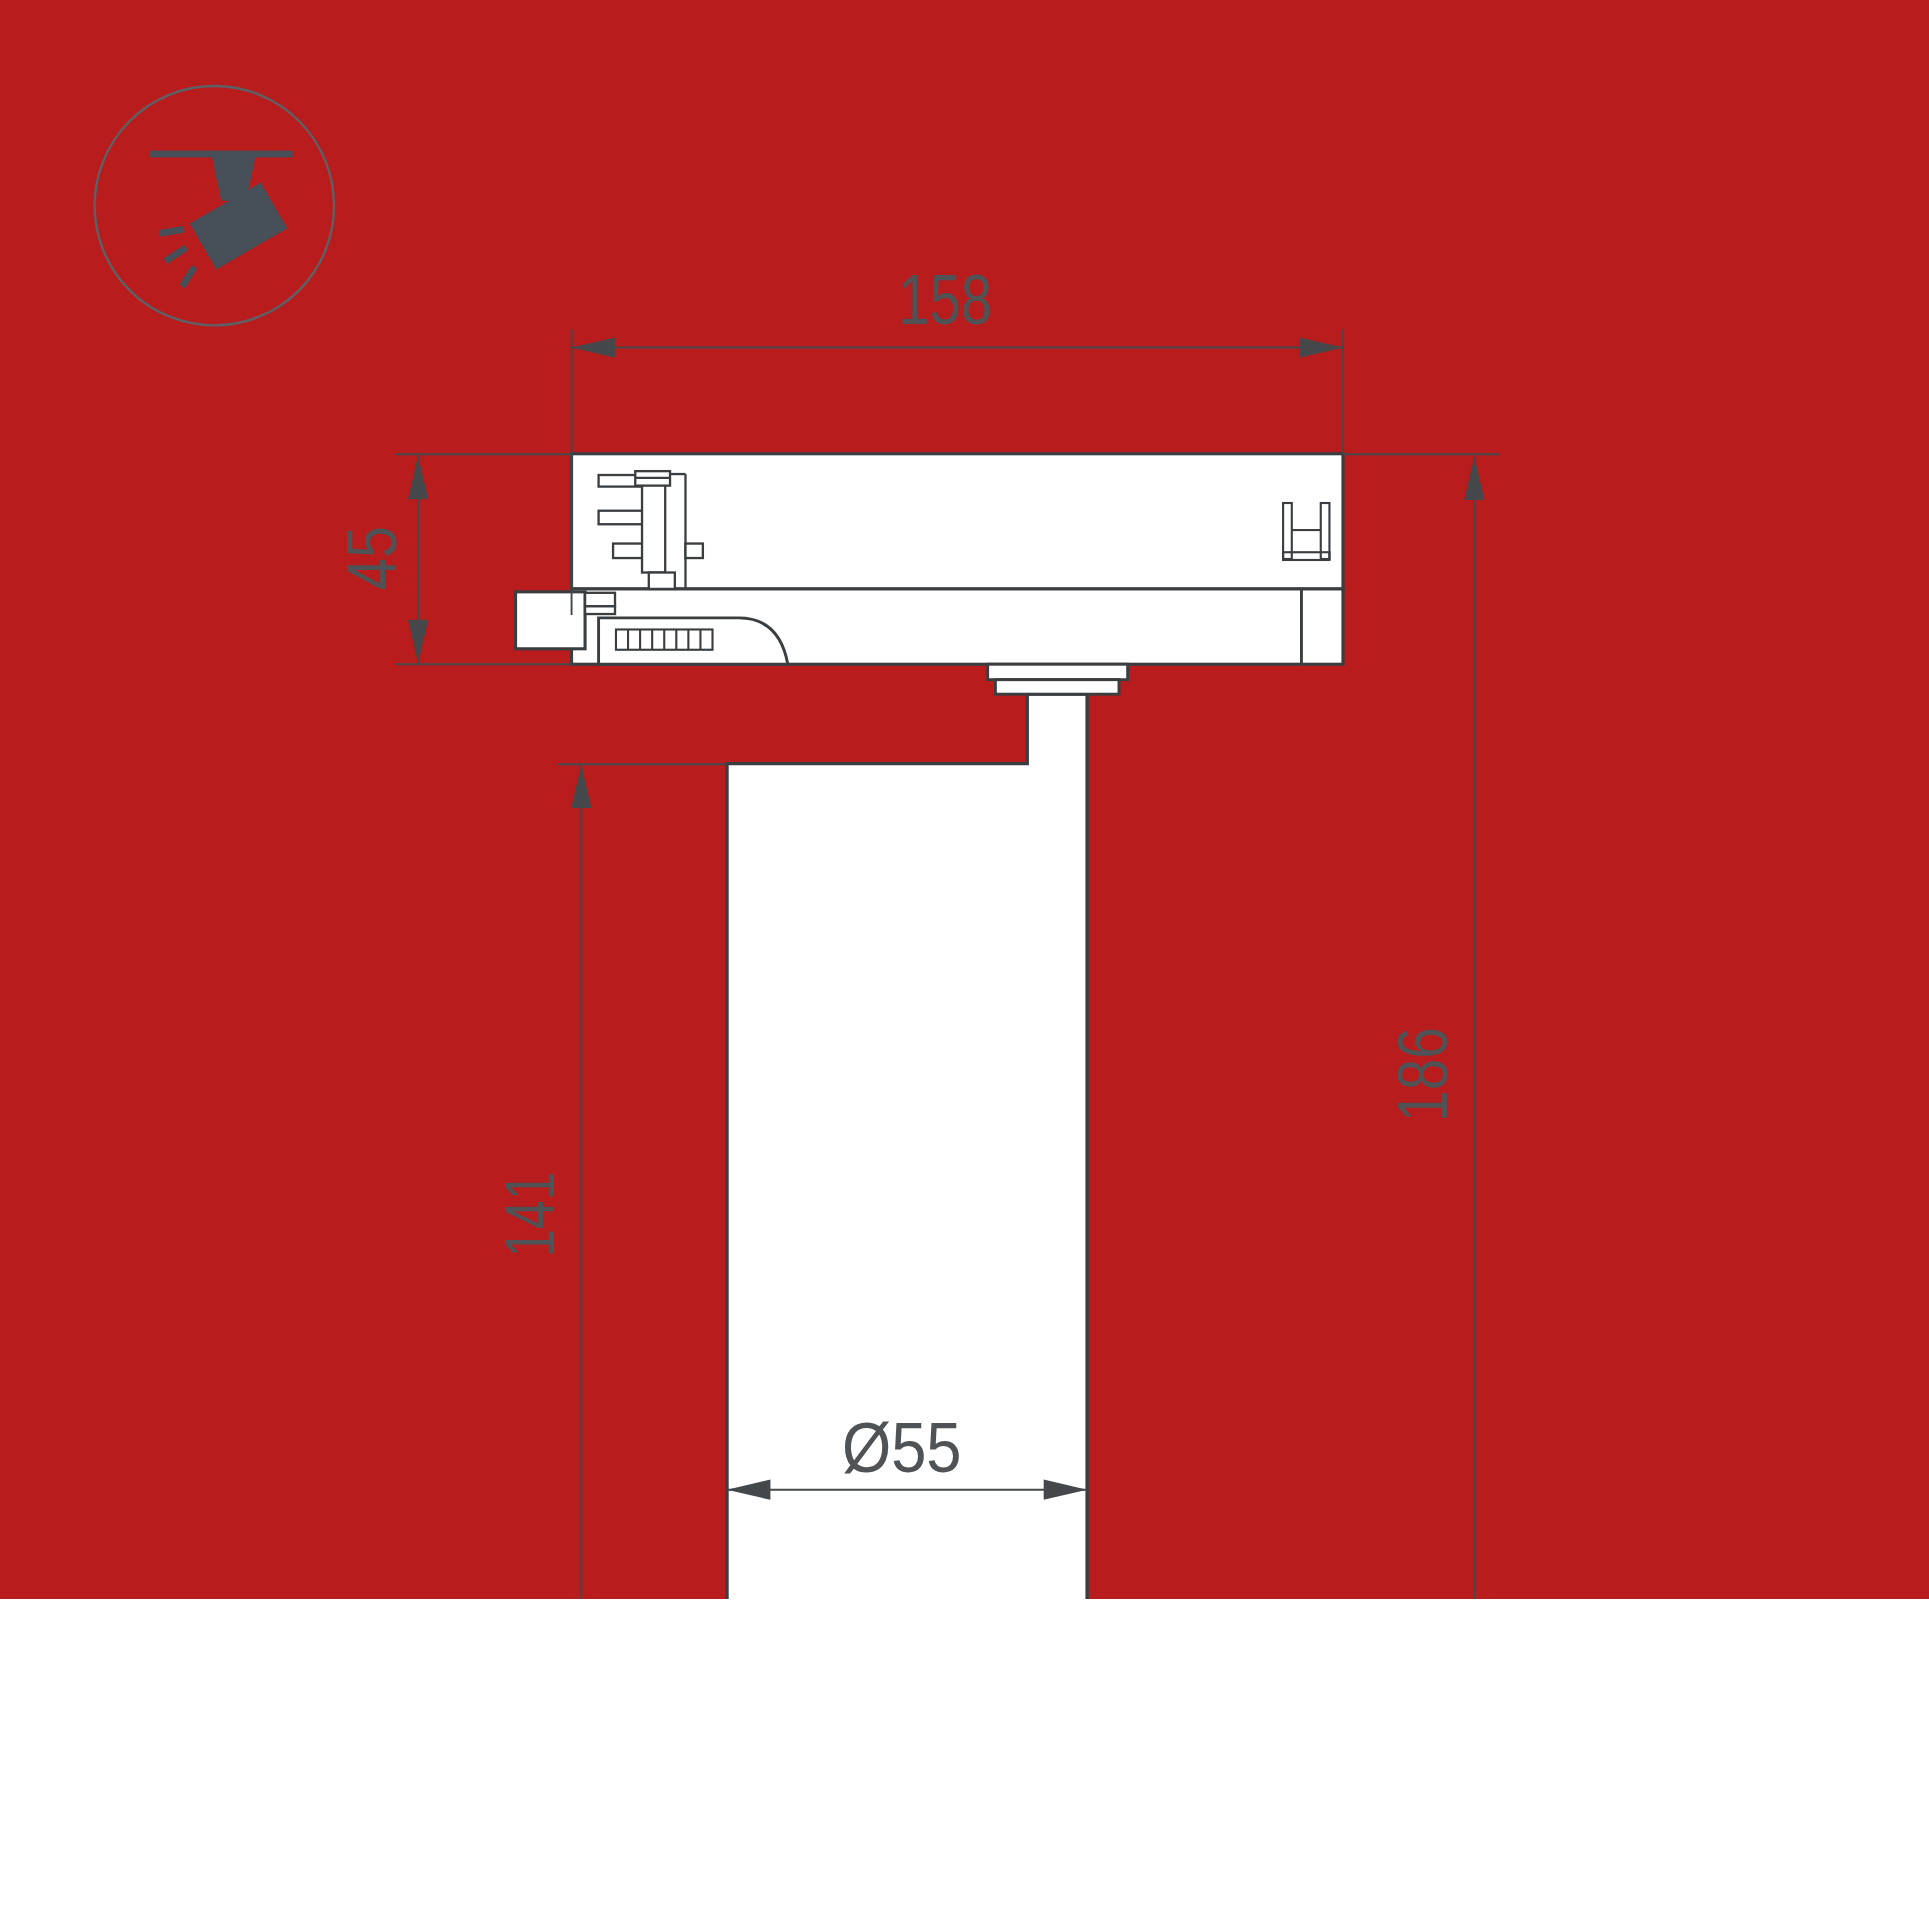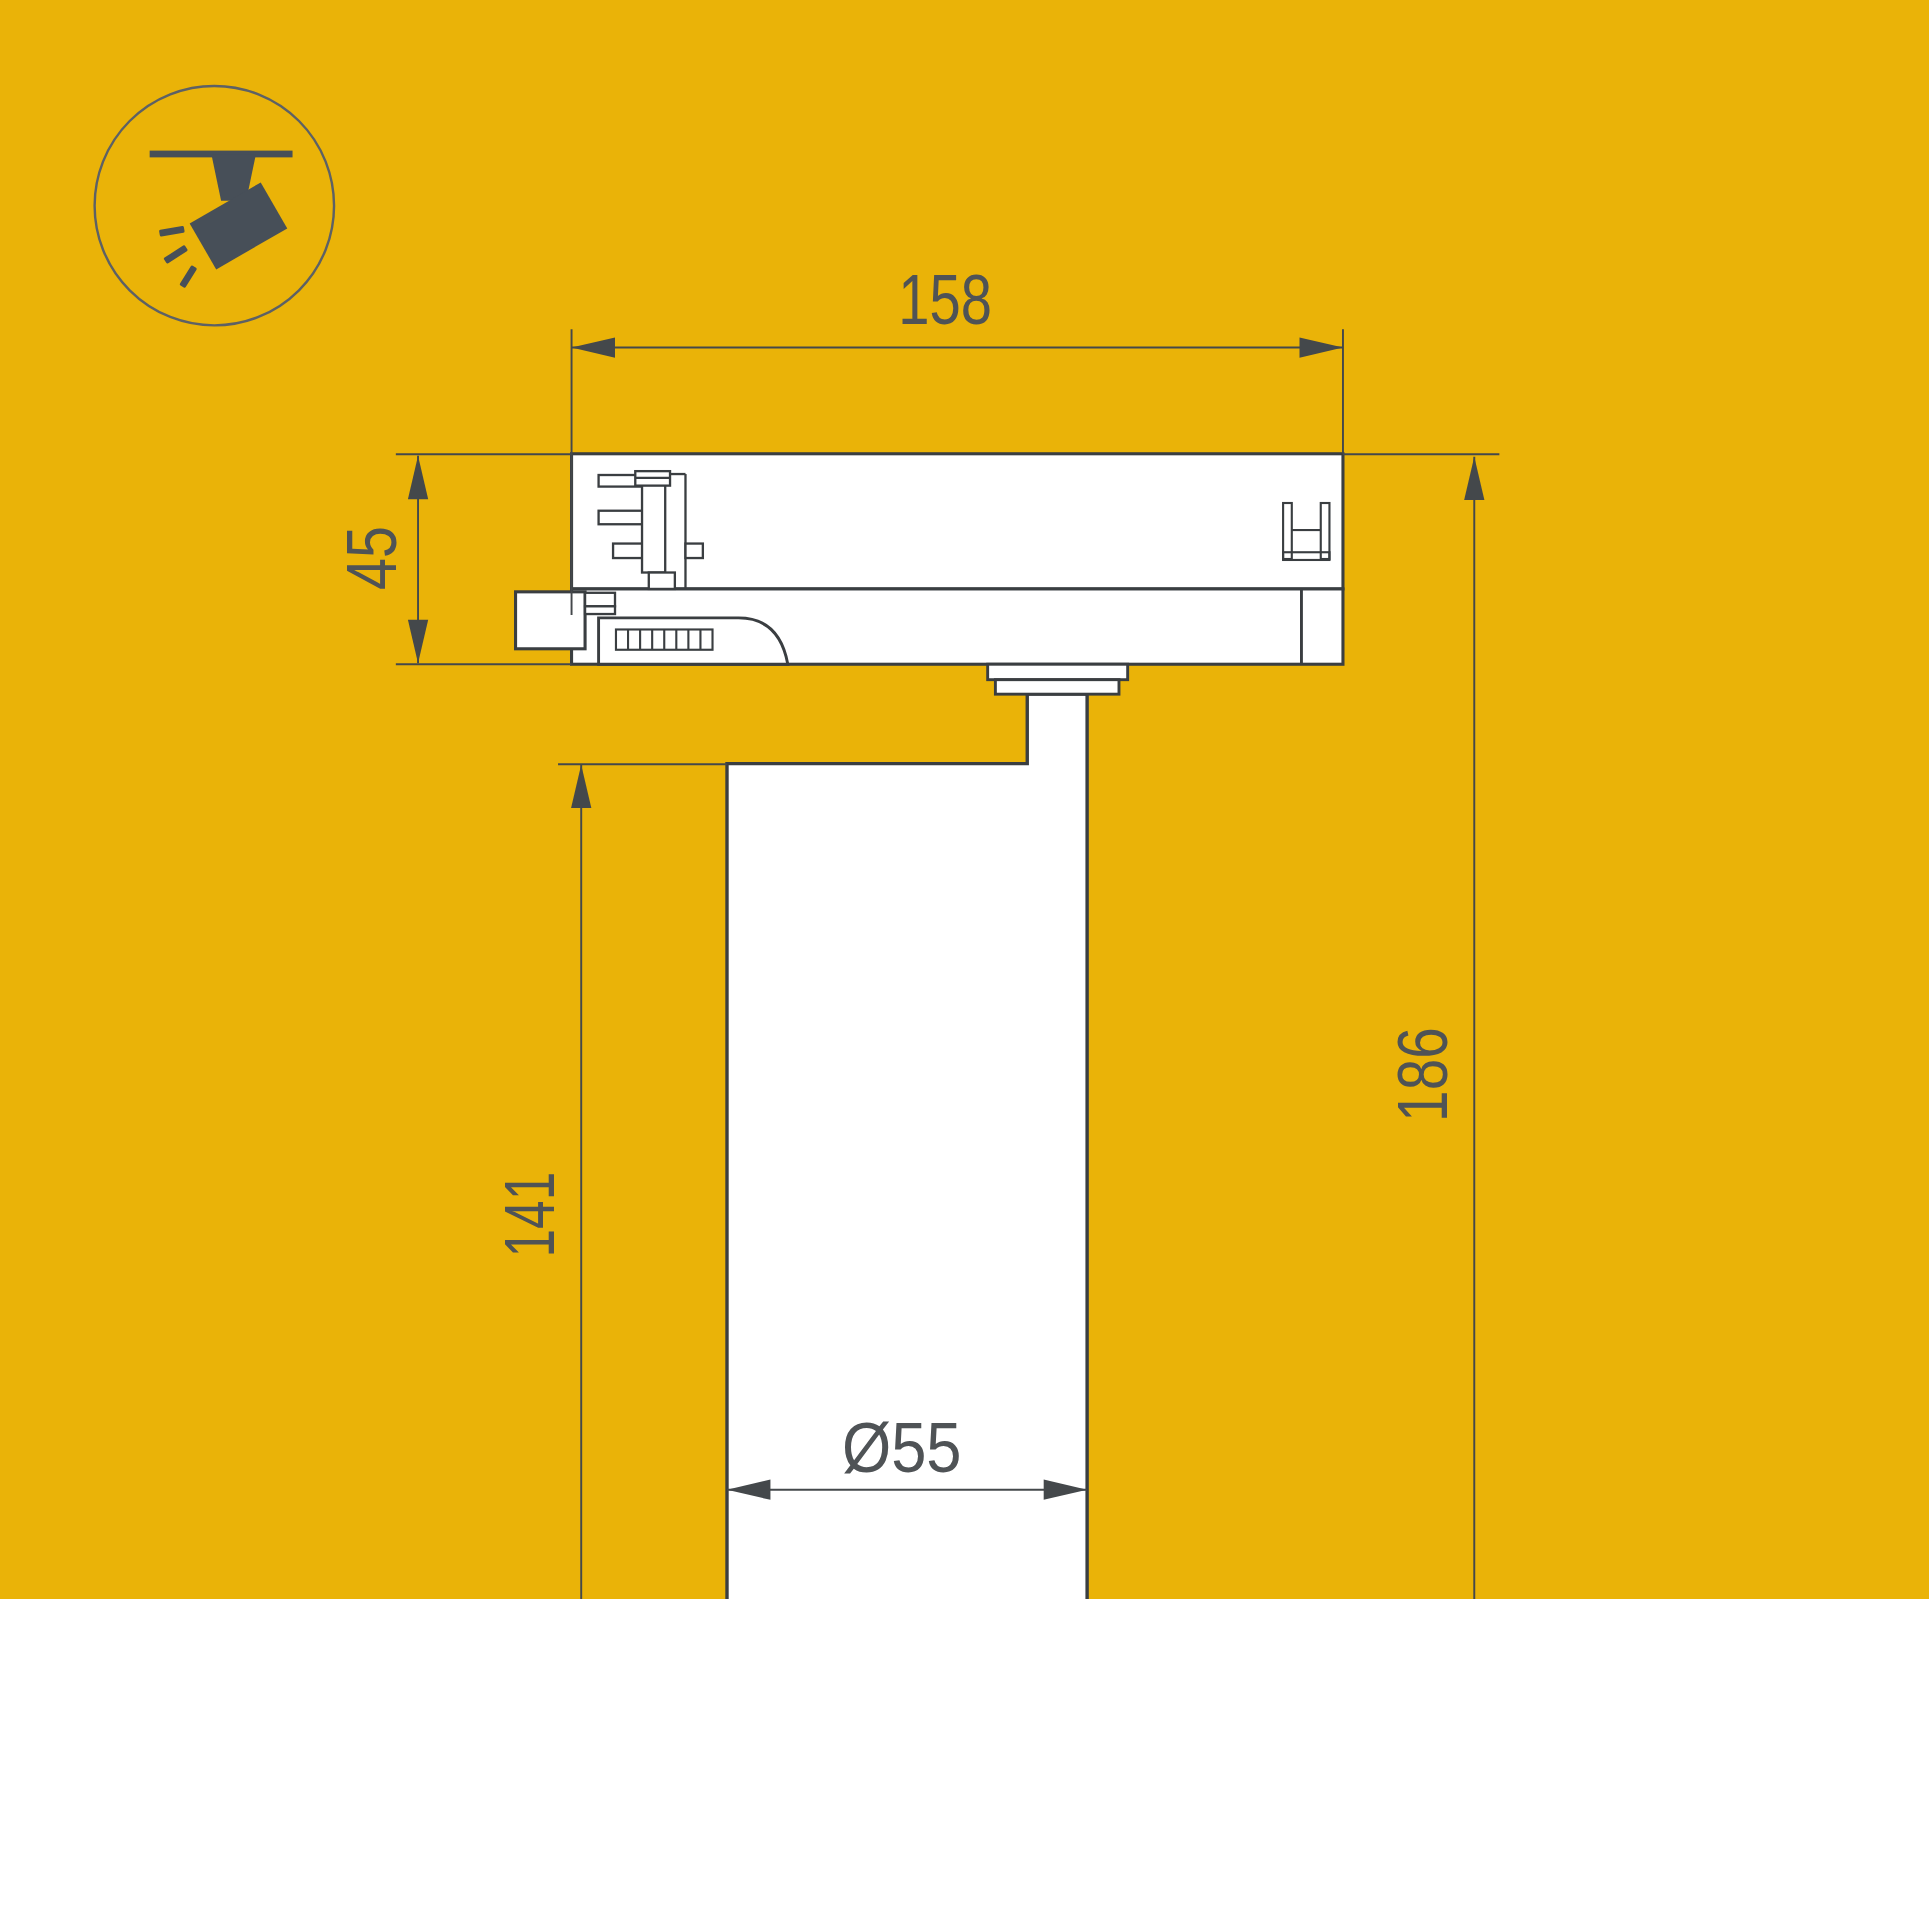--- a/index.html
+++ b/index.html
@@ -4,21 +4,21 @@
 <style>
   html, body {
     margin: 0;
     padding: 0;
     background: #ffffff;
   }
   .canvas {
     position: relative;
     width: 1929px;
     height: 1599px;
-    background: #eab308;
+    background: #b91c1c;
     overflow: hidden;
   }
   svg { display: block; }
   .dim-label {
     font-family: "Liberation Sans", "DejaVu Sans", sans-serif;
     font-size: 73px;
     fill: #4f5356;
     font-weight: 400;
   }
   .outline  { stroke: #3a3e41; fill: none; }

